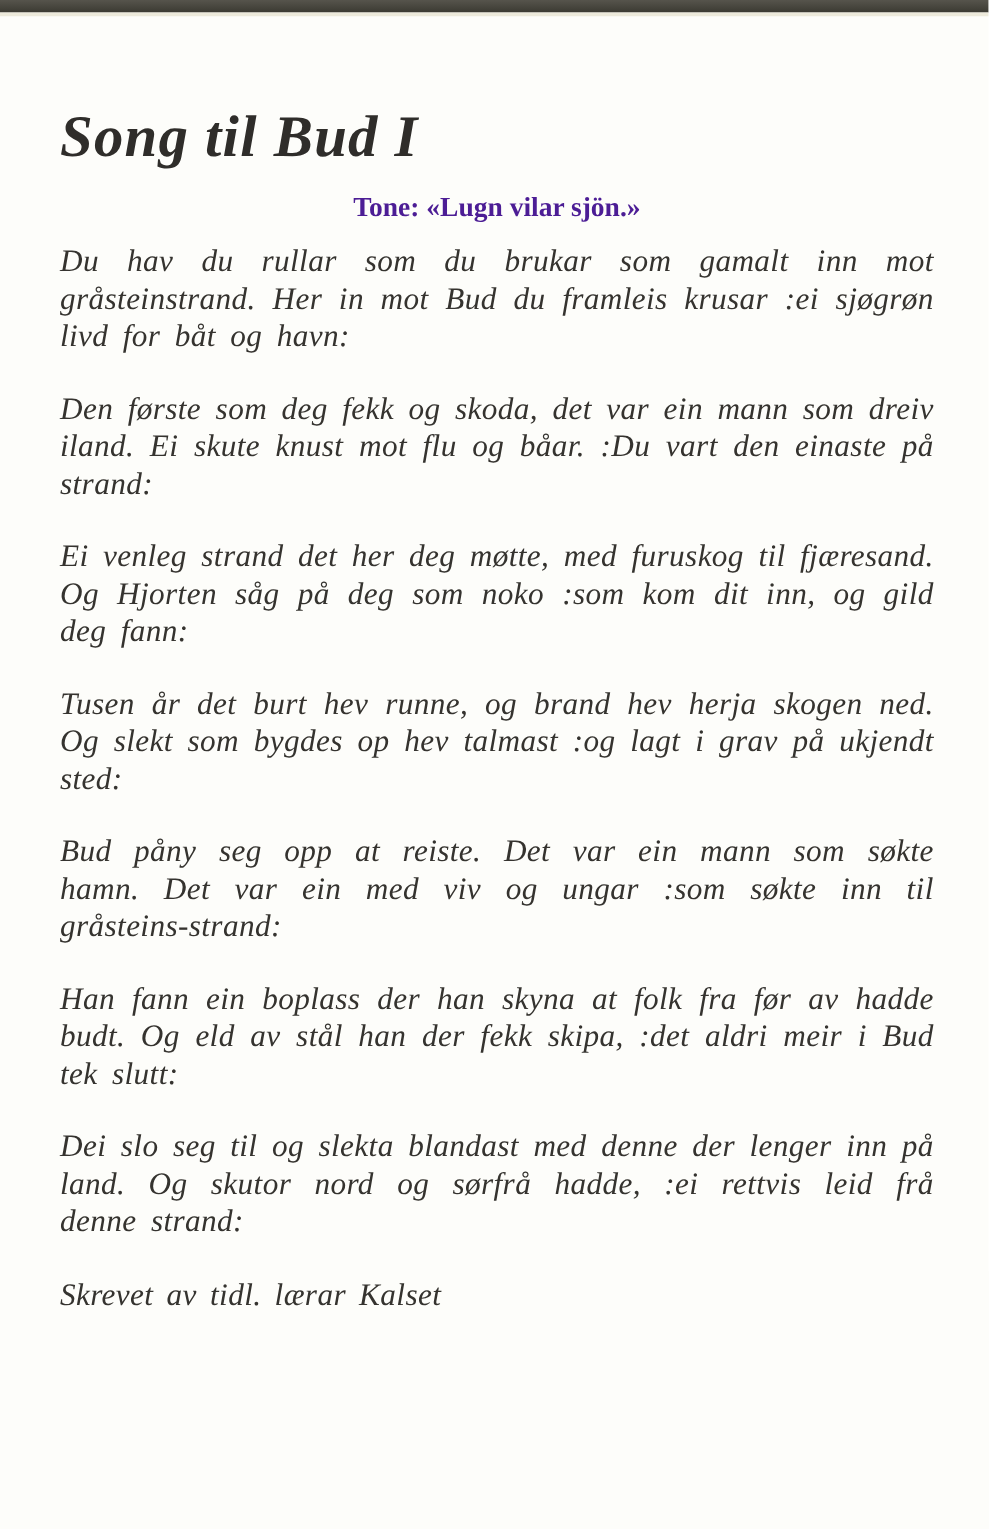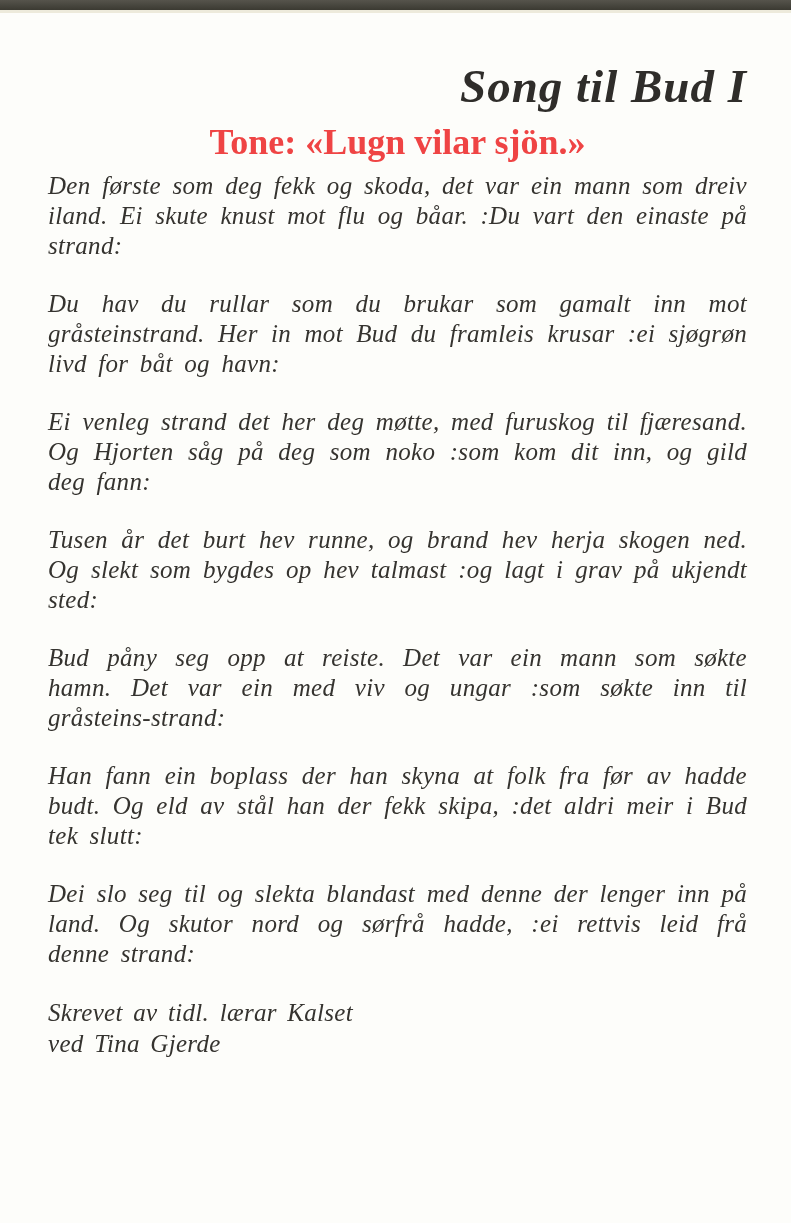--- a/index.html
+++ b/index.html
@@ -19,36 +19,36 @@
   .top-band {
     width: 100%;
     height: 10px;
     background: linear-gradient(#56544c, #3b3a32);
     border-bottom: 3px solid #edeadb;
   }
   .content {
     padding: 0 44px 0 48px;
   }
   .title {
-    margin: 46px 0 0 0;
-    text-align: right;
+    margin: 70px 0 0 0;
+    text-align: left;
     font-style: italic;
     font-weight: bold;
     font-size: 47px;
     line-height: 54px;
     letter-spacing: 1px;
     color: #2f2d2a;
   }
   .tone {
     margin-top: 14px;
     text-align: center;
     font-weight: bold;
-    font-size: 36px;
+    font-size: 22px;
     line-height: 30px;
-    color: #ef4444;
+    color: #4c1d95;
   }
   .stanzas {
     margin-top: 14px;
   }
   .stanza {
     margin: 0 0 28px 0;
     font-style: italic;
     font-size: 25px;
     line-height: 30px;
     letter-spacing: 0.3px;
@@ -66,26 +66,25 @@
 </style>
 </head>
 <body>
 
 <div class="page">
   <div class="top-band"></div>
   <div class="content">
     <h1 class="title">Song til Bud I</h1>
     <div class="tone">Tone: «Lugn vilar sjön.»</div>
     <div class="stanzas">
+      <p class="stanza">Du hav du rullar som du brukar som gamalt inn mot gråsteinstrand. Her in mot Bud du framleis krusar :ei sjøgrøn livd for båt og havn:</p>
       <p class="stanza">Den første som deg fekk og skoda, det var ein mann som dreiv iland. Ei skute knust mot flu og båar. :Du vart den einaste på strand:</p>
-      <p class="stanza">Du hav du rullar som du brukar som gamalt inn mot gråsteinstrand. Her in mot Bud du framleis krusar :ei sjøgrøn livd for båt og havn:</p>
       <p class="stanza">Ei venleg strand det her deg møtte, med furuskog til fjæresand. Og Hjorten såg på deg som noko :som kom dit inn, og gild deg fann:</p>
       <p class="stanza">Tusen år det burt hev runne, og brand hev herja skogen ned. Og slekt som bygdes op hev talmast :og lagt i grav på ukjendt sted:</p>
       <p class="stanza">Bud påny seg opp at reiste. Det var ein mann som søkte hamn. Det var ein med viv og ungar :som søkte inn til gråsteins-strand:</p>
       <p class="stanza">Han fann ein boplass der han skyna at folk fra før av hadde budt. Og eld av stål han der fekk skipa, :det aldri meir i Bud tek slutt:</p>
       <p class="stanza">Dei slo seg til og slekta blandast med denne der lenger inn på land. Og skutor nord og sørfrå hadde, :ei rettvis leid frå denne strand:</p>
     </div>
     <div class="credit">
       <div>Skrevet av tidl. lærar Kalset</div>
-      <div>ved Tina Gjerde</div>
     </div>
   </div>
 </div>
 
 </body></html>

